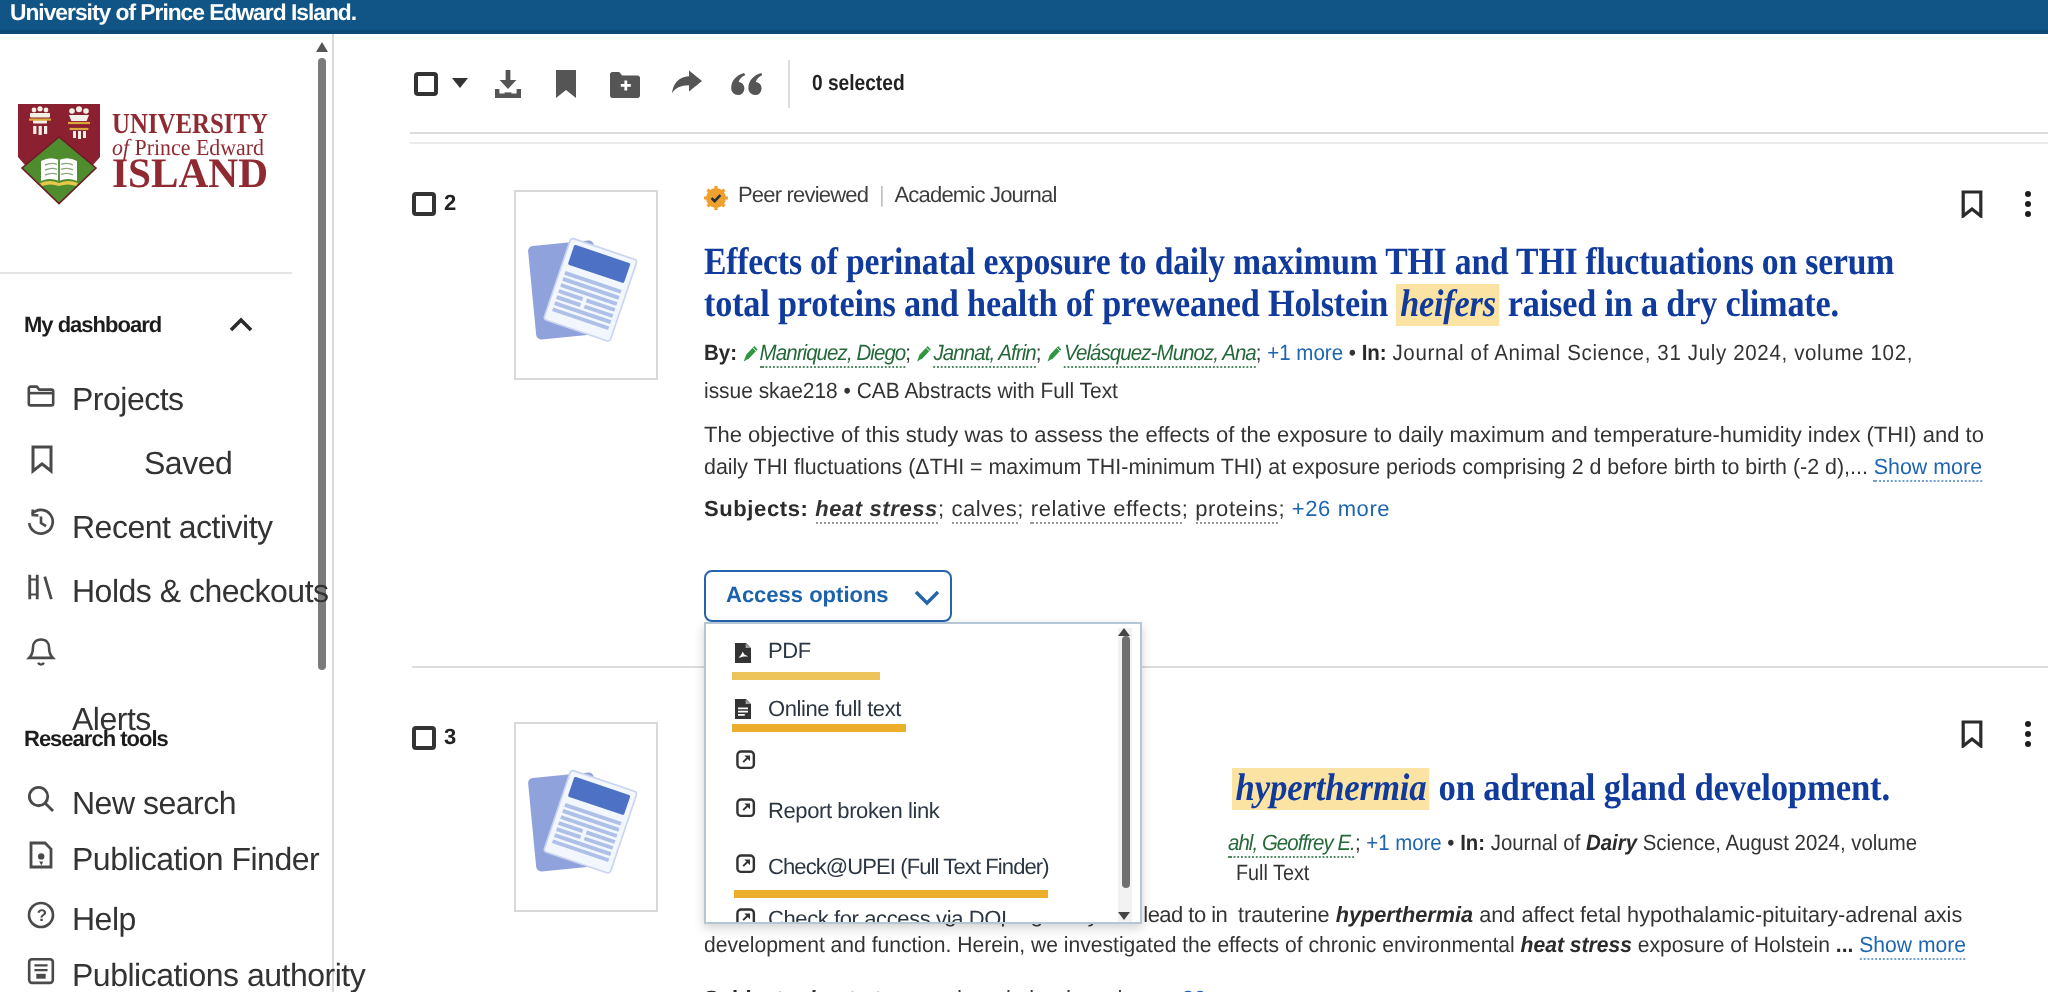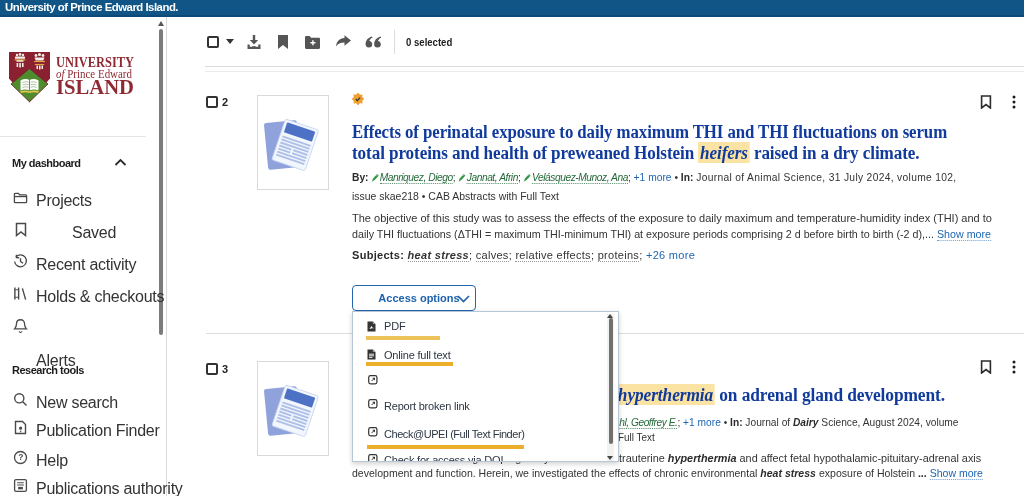--- a/index.html
+++ b/index.html
@@ -28,24 +28,24 @@
     font-size:19.2px; line-height:21px; color:#103a9c; letter-spacing:-0.1px; transform-origin:0 50%; white-space:nowrap; }
   .hl { background:#fbe3a4; font-style:italic; padding:0 2px; }
   .meta { position:absolute; font-size:11px; color:#333; line-height:14px; white-space:nowrap; transform-origin:0 50%; }
   .meta b { color:#2b2b2b; }
   .grn { color:#25693a; font-style:italic; border-bottom:1px dotted #4d8a63; letter-spacing:-0.5px; }
   .blu { color:#1d65b2; }
   .dotl { border-bottom:1px dotted #999; }
   .dotb { border-bottom:1px dotted #6f9fd0; }
   .shead { font-weight:bold; font-style:italic; border-bottom:1px dotted #999; }
   .btn { position:absolute; height:26px; border-radius:4px; background:#fff;
-    font-size:11px; font-weight:bold; line-height:24px; white-space:nowrap;text-align:center; }
+    font-size:11px; font-weight:bold; line-height:24px; white-space:nowrap; }
   .btn-access { left:352px; top:285px; width:124px; border:1px solid #2565ae; color:#1c61ae; padding-left:10px; }
   .btn-scopus { left:488px; top:285px; width:128px; border:1px solid #90959a; color:#24292e; padding-left:26px; font-size:10.5px; letter-spacing:-0.5px; }
-  .drop { position:absolute; left:352px; top:311px; width:267px; height:151px;
+  .drop { position:absolute; left:352px; top:311px; width:219px; height:151px;
     background:#fff; border:1px solid #b6c6d4;
     box-shadow:0 2px 5px rgba(0,0,0,0.18); z-index:20; overflow:hidden; }
   .ditem { position:absolute; left:31px; font-size:11px; color:#2c3642; white-space:nowrap; letter-spacing:-0.2px; line-height:14px; }
   .dbar { position:absolute; height:4.5px; }
   .dsb-track { position:absolute; right:4px; top:2px; width:7px; height:147px; background:#f2f2f2; }
   .dsb-thumb { position:absolute; right:5.5px; top:6px; width:4px; height:126px; background:#707070; border-radius:2px; }
 </style>
 </head>
 <body>
 <div id="page">
@@ -175,20 +175,21 @@
     </svg>
   <div class="abs" style="left:394px;top:30px;width:1px;height:24px;background:#ddd;"></div>
   <div class="abs" style="left:406px;top:35px;font-size:11px;font-weight:bold;color:#222;line-height:14px;transform:scaleX(0.87);transform-origin:0 50%;">0 selected</div>
   <div class="tbline1"></div>
   <div class="tbline2"></div>
 
   <div class="cbx" style="left:206px;top:96px;"></div>
   <div class="rnum" style="left:222px;top:95px;">2</div>
   <div class="thumb" style="left:257px;top:95px;"></div>
 
+  <div class="peer" style="left:369px;top:90.6px;">Peer reviewed&nbsp;&nbsp;<span style="color:#c3c3c3">|</span>&nbsp;&nbsp;Academic Journal</div>
 
   <div class="title" id="t2a" style="transform:scaleX(0.877);left:352px;top:120.9px;">Effects of perinatal exposure to daily maximum THI and THI fluctuations on serum</div>
   <div class="title" id="t2b" style="transform:scaleX(0.8916);left:352px;top:141.8px;">total proteins and health of preweaned Holstein <span class="hl">heifers</span> raised in a dry climate.</div>
 
   <div class="meta" id="by2a" style="transform:scaleX(0.932);left:352px;top:169.7px;"><b>By:</b> <svg width="8" height="9" viewBox="0 0 8 9" style="margin:0 1px -1px 0">
         <path d="M0.3 8.7L1.6 5.4 6 1l1.7 1.7-4.4 4.4z" fill="#2f9642"></path>
         <path d="M5.2 1.8l1.7 1.7" stroke="#fff" stroke-width="0.5"></path>
       </svg><span class="grn">Manriquez, Diego</span>; <svg width="8" height="9" viewBox="0 0 8 9" style="margin:0 1px -1px 0">
         <path d="M0.3 8.7L1.6 5.4 6 1l1.7 1.7-4.4 4.4z" fill="#2f9642"></path>
         <path d="M5.2 1.8l1.7 1.7" stroke="#fff" stroke-width="0.5"></path>

